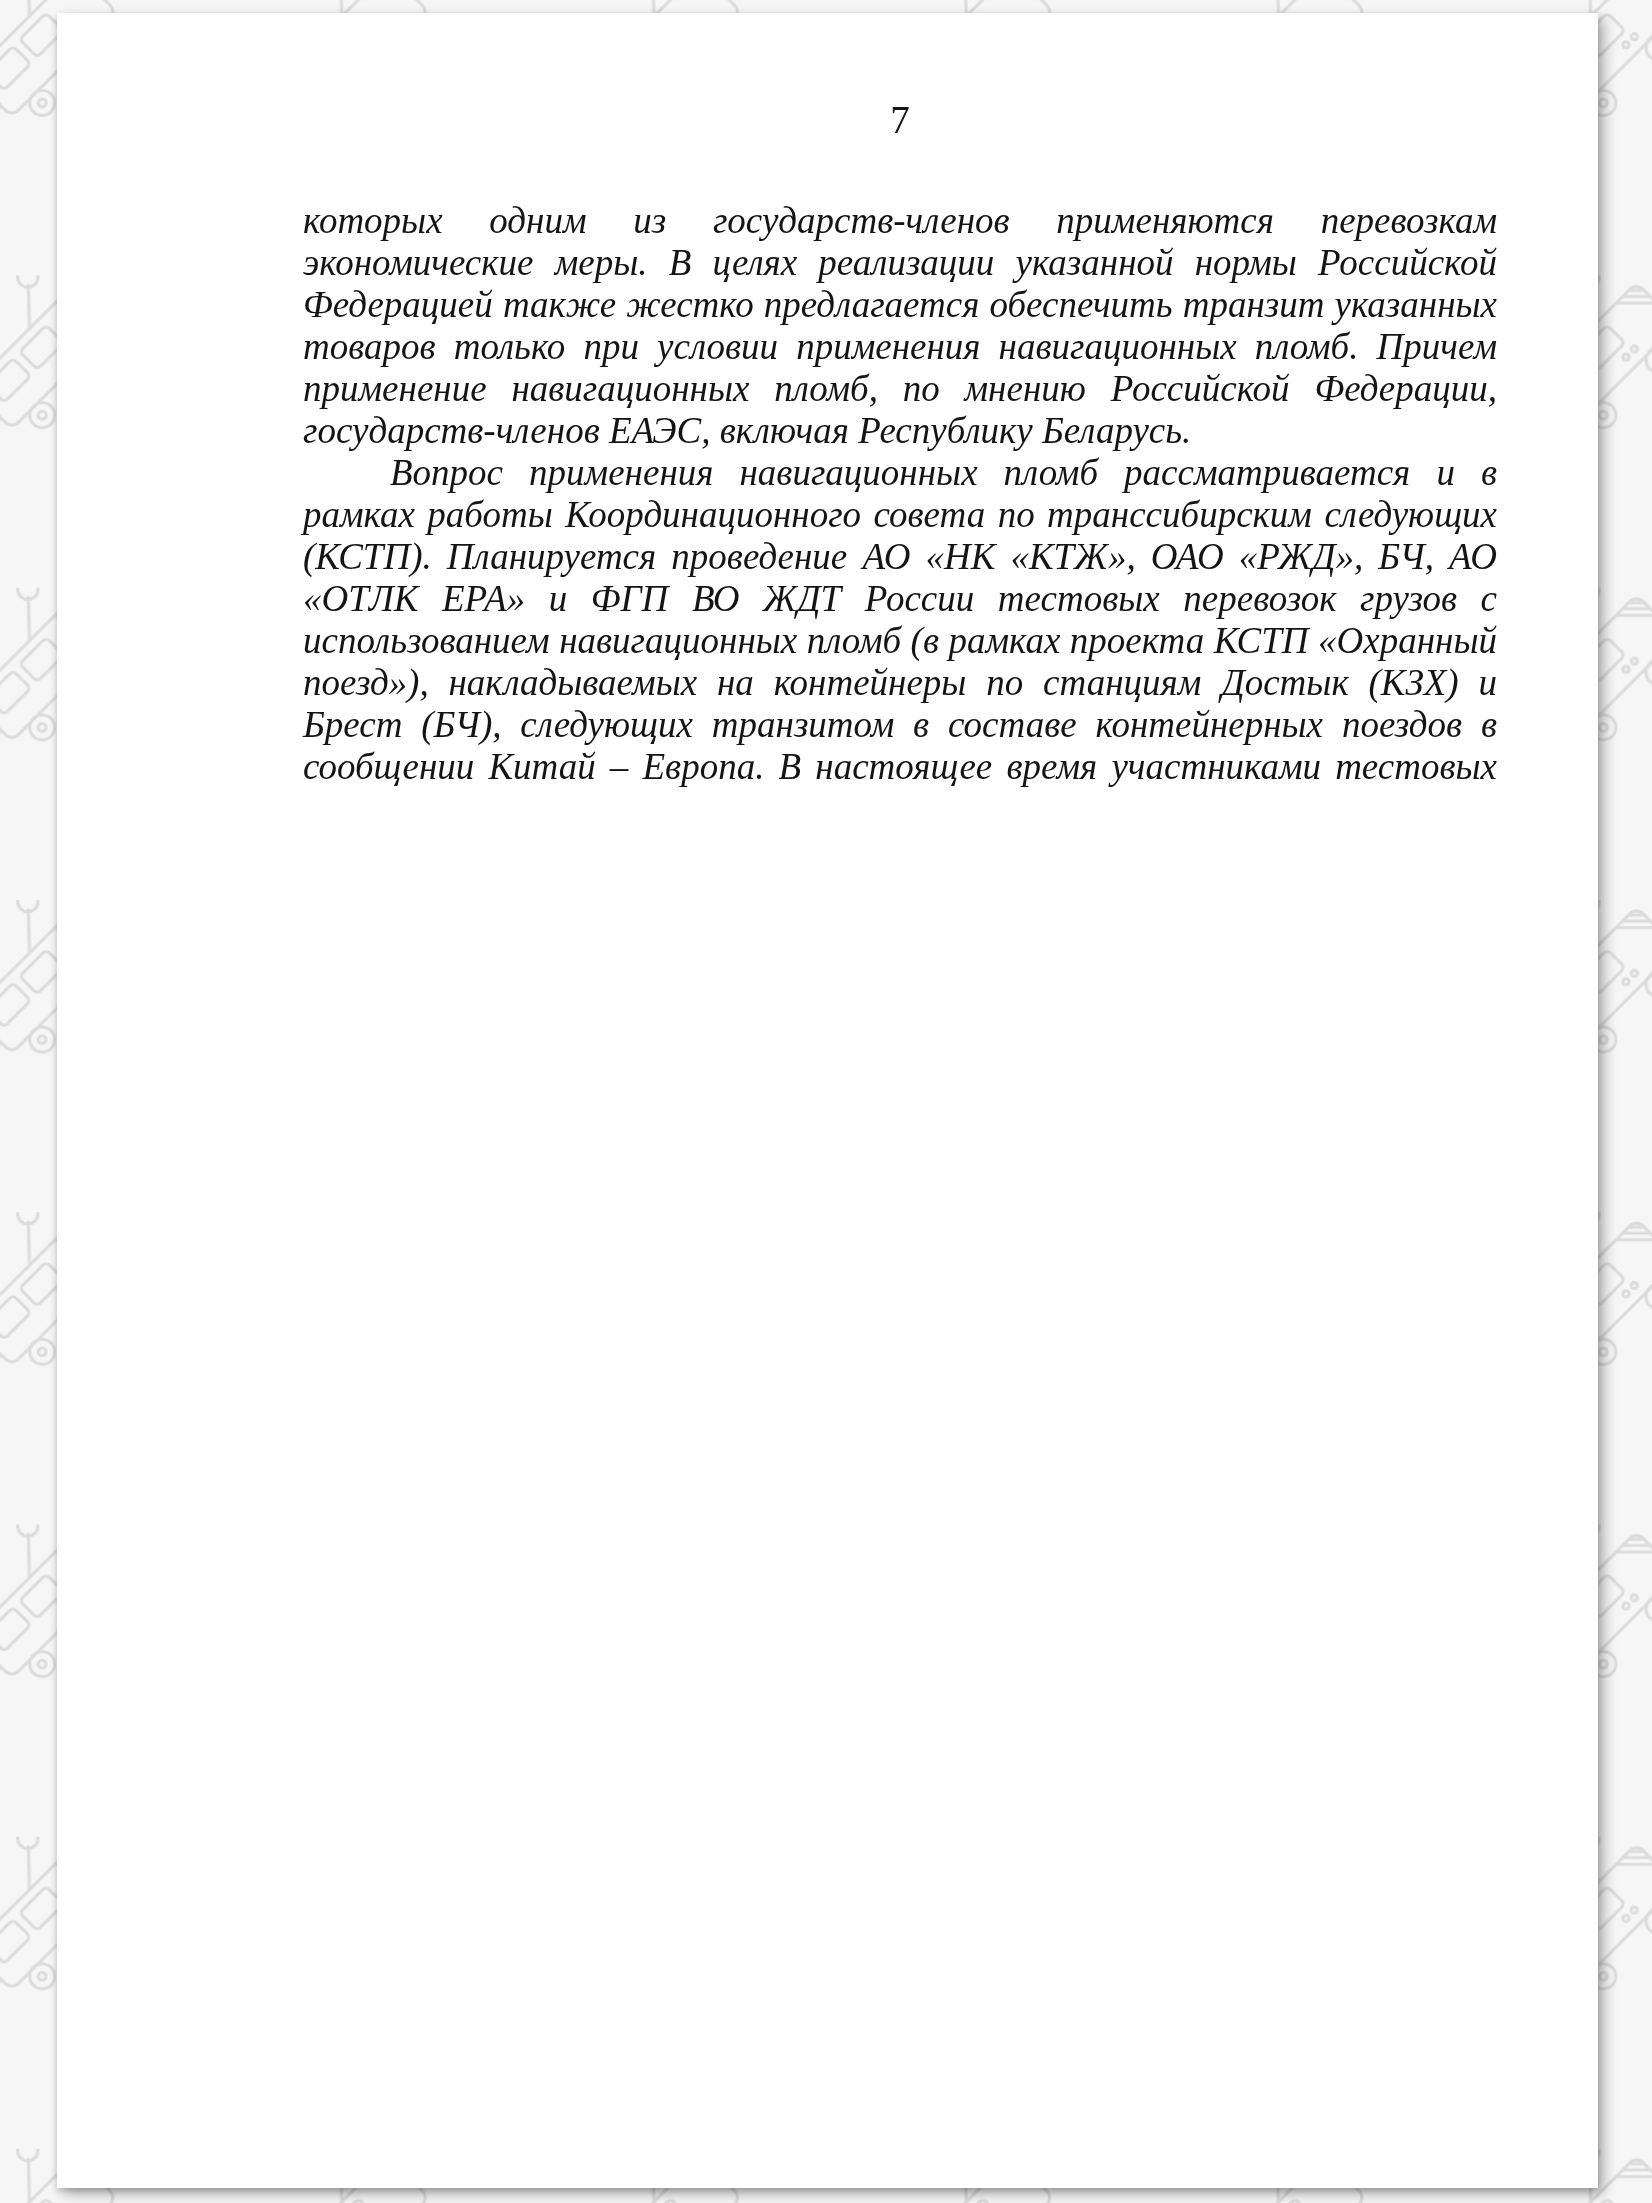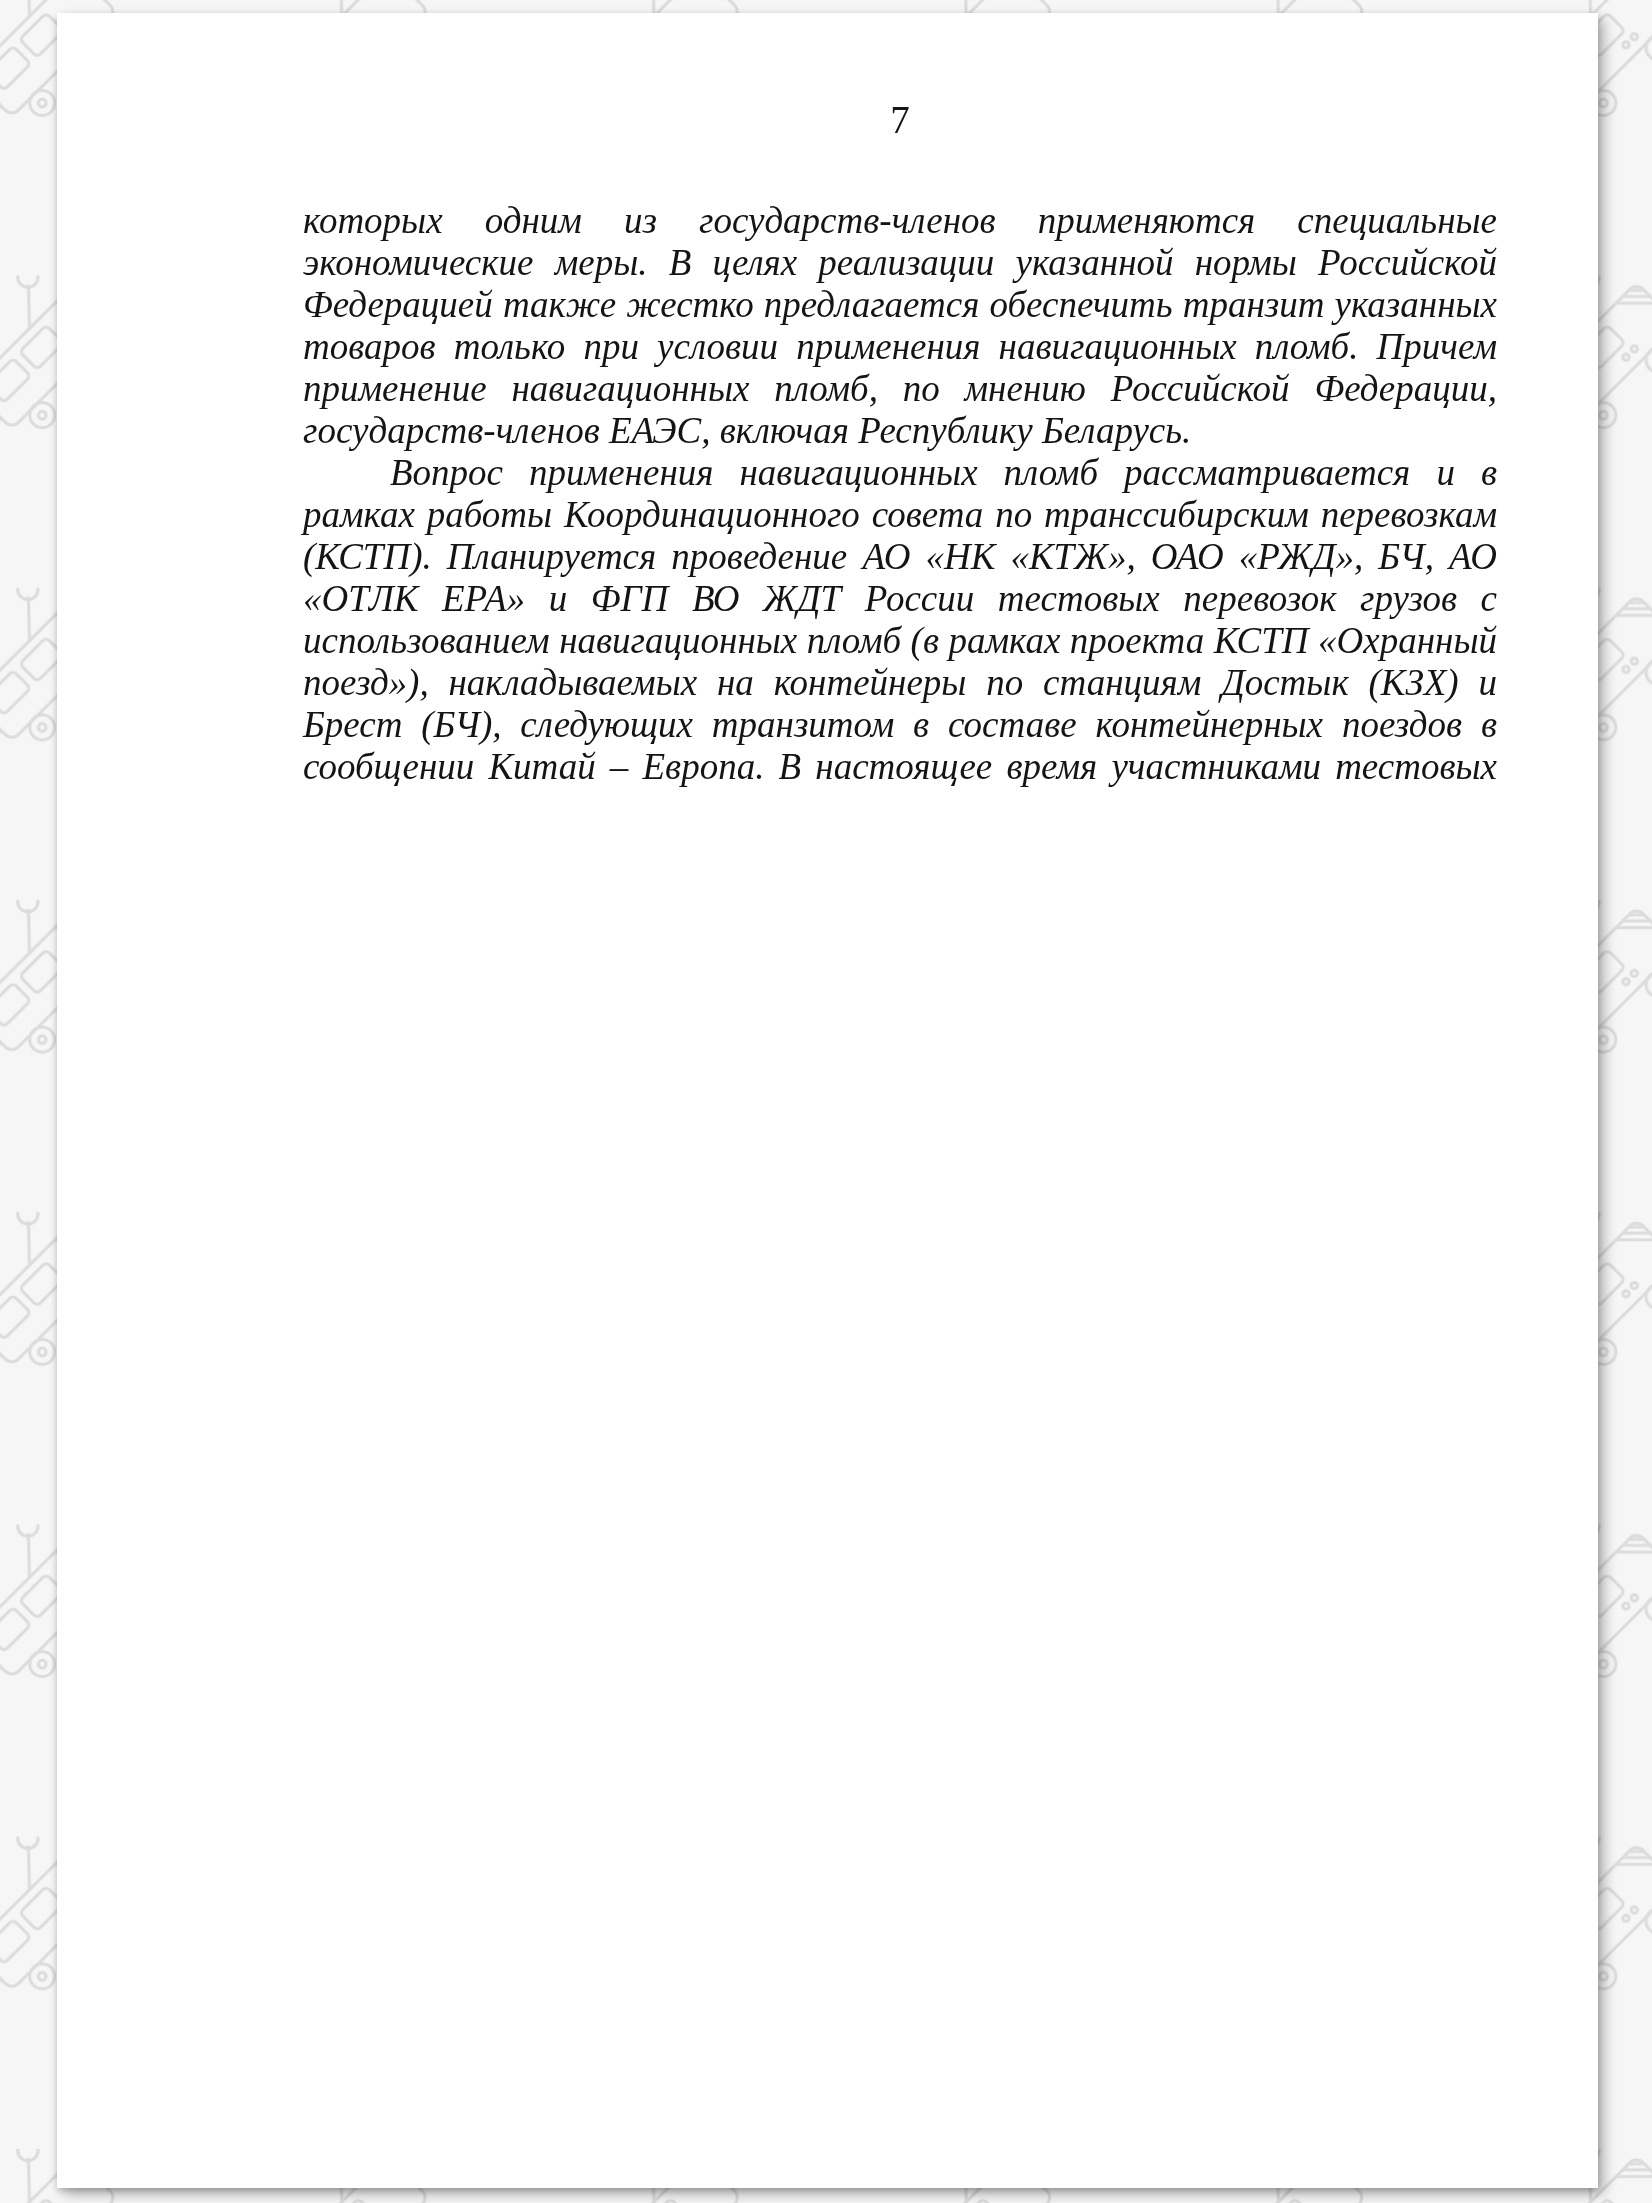--- a/index.html
+++ b/index.html
@@ -63,29 +63,29 @@
   <rect width="1800" height="2400" fill="#f6f6f6"></rect>
   <rect width="1800" height="2400" fill="url(#vehpat)"></rect>
 </svg>
 
 <div class="page">
 
   <div class="page-number">7</div>
 
   <div class="text-block">
 
-    <div class="line">которых одним из государств-членов применяются специальные</div>
+    <div class="line">которых одним из государств-членов применяются перевозкам</div>
     <div class="line">экономические меры. В целях реализации указанной нормы Российской</div>
     <div class="line">Федерацией также жестко предлагается обеспечить транзит указанных</div>
     <div class="line">товаров только при условии применения навигационных пломб. Причем</div>
     <div class="line">применение навигационных пломб, по мнению Российской Федерации,</div>
     <div class="line para-end">государств-членов ЕАЭС, включая Республику Беларусь.</div>
 
     <div class="line indent">Вопрос применения навигационных пломб рассматривается и в</div>
-    <div class="line">рамках работы Координационного совета по транссибирским перевозкам</div>
+    <div class="line">рамках работы Координационного совета по транссибирским следующих</div>
     <div class="line">(КСТП). Планируется проведение АО «НК «КТЖ», ОАО «РЖД», БЧ, АО</div>
     <div class="line">«ОТЛК ЕРА» и ФГП ВО ЖДТ России  тестовых перевозок грузов с</div>
     <div class="line">использованием навигационных пломб (в рамках проекта КСТП «Охранный</div>
     <div class="line">поезд»), накладываемых на контейнеры по станциям Достык (КЗХ) и</div>
     <div class="line">Брест (БЧ), следующих транзитом в составе контейнерных поездов в</div>
     <div class="line">сообщении Китай – Европа. В настоящее время участниками тестовых</div>
   </div>
 
 </div>
 

